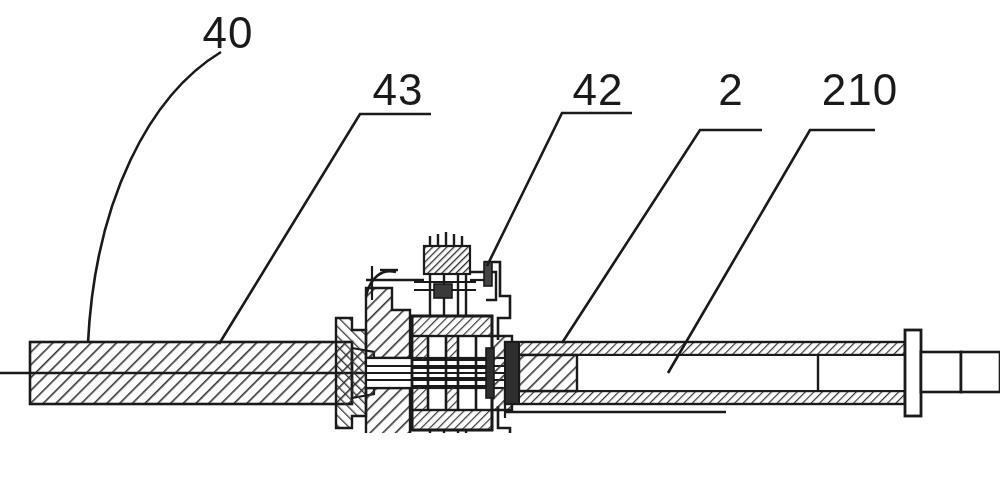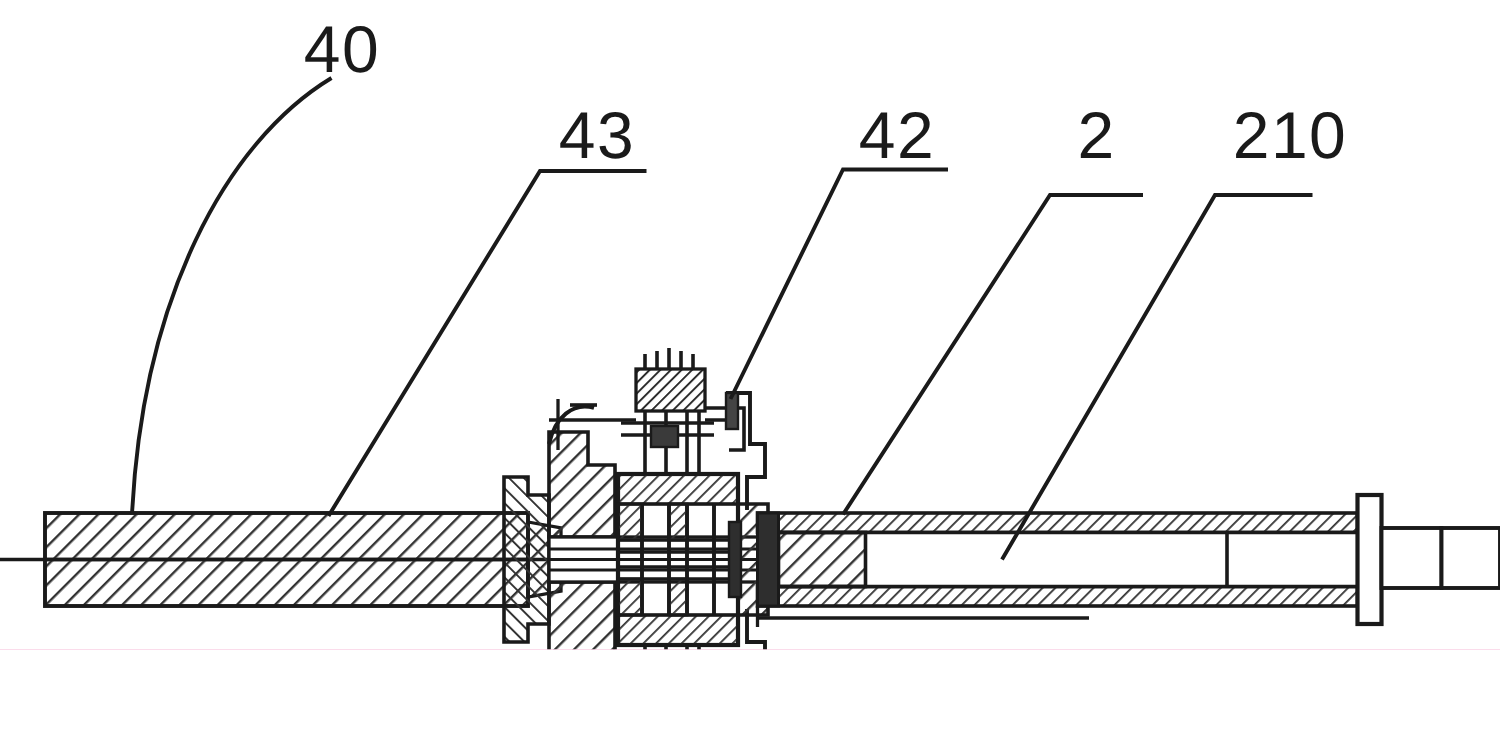--- a/index.html
+++ b/index.html
@@ -7,21 +7,21 @@
     padding: 0;
     background: #ffffff;
   }
   body {
     font-family: "Liberation Sans", sans-serif;
   }
   #figure-root {
     position: relative;
     width: 1000px;
     height: 433px;
-    background: #ec4899;
+    background: #fca5a5;
     overflow: hidden;
   }
   #figure-svg {
     display: block;
     width: 1000px;
     height: 503px;
   }
   .ref-label {
     font-family: "Liberation Sans", sans-serif;
     font-size: 44px;

